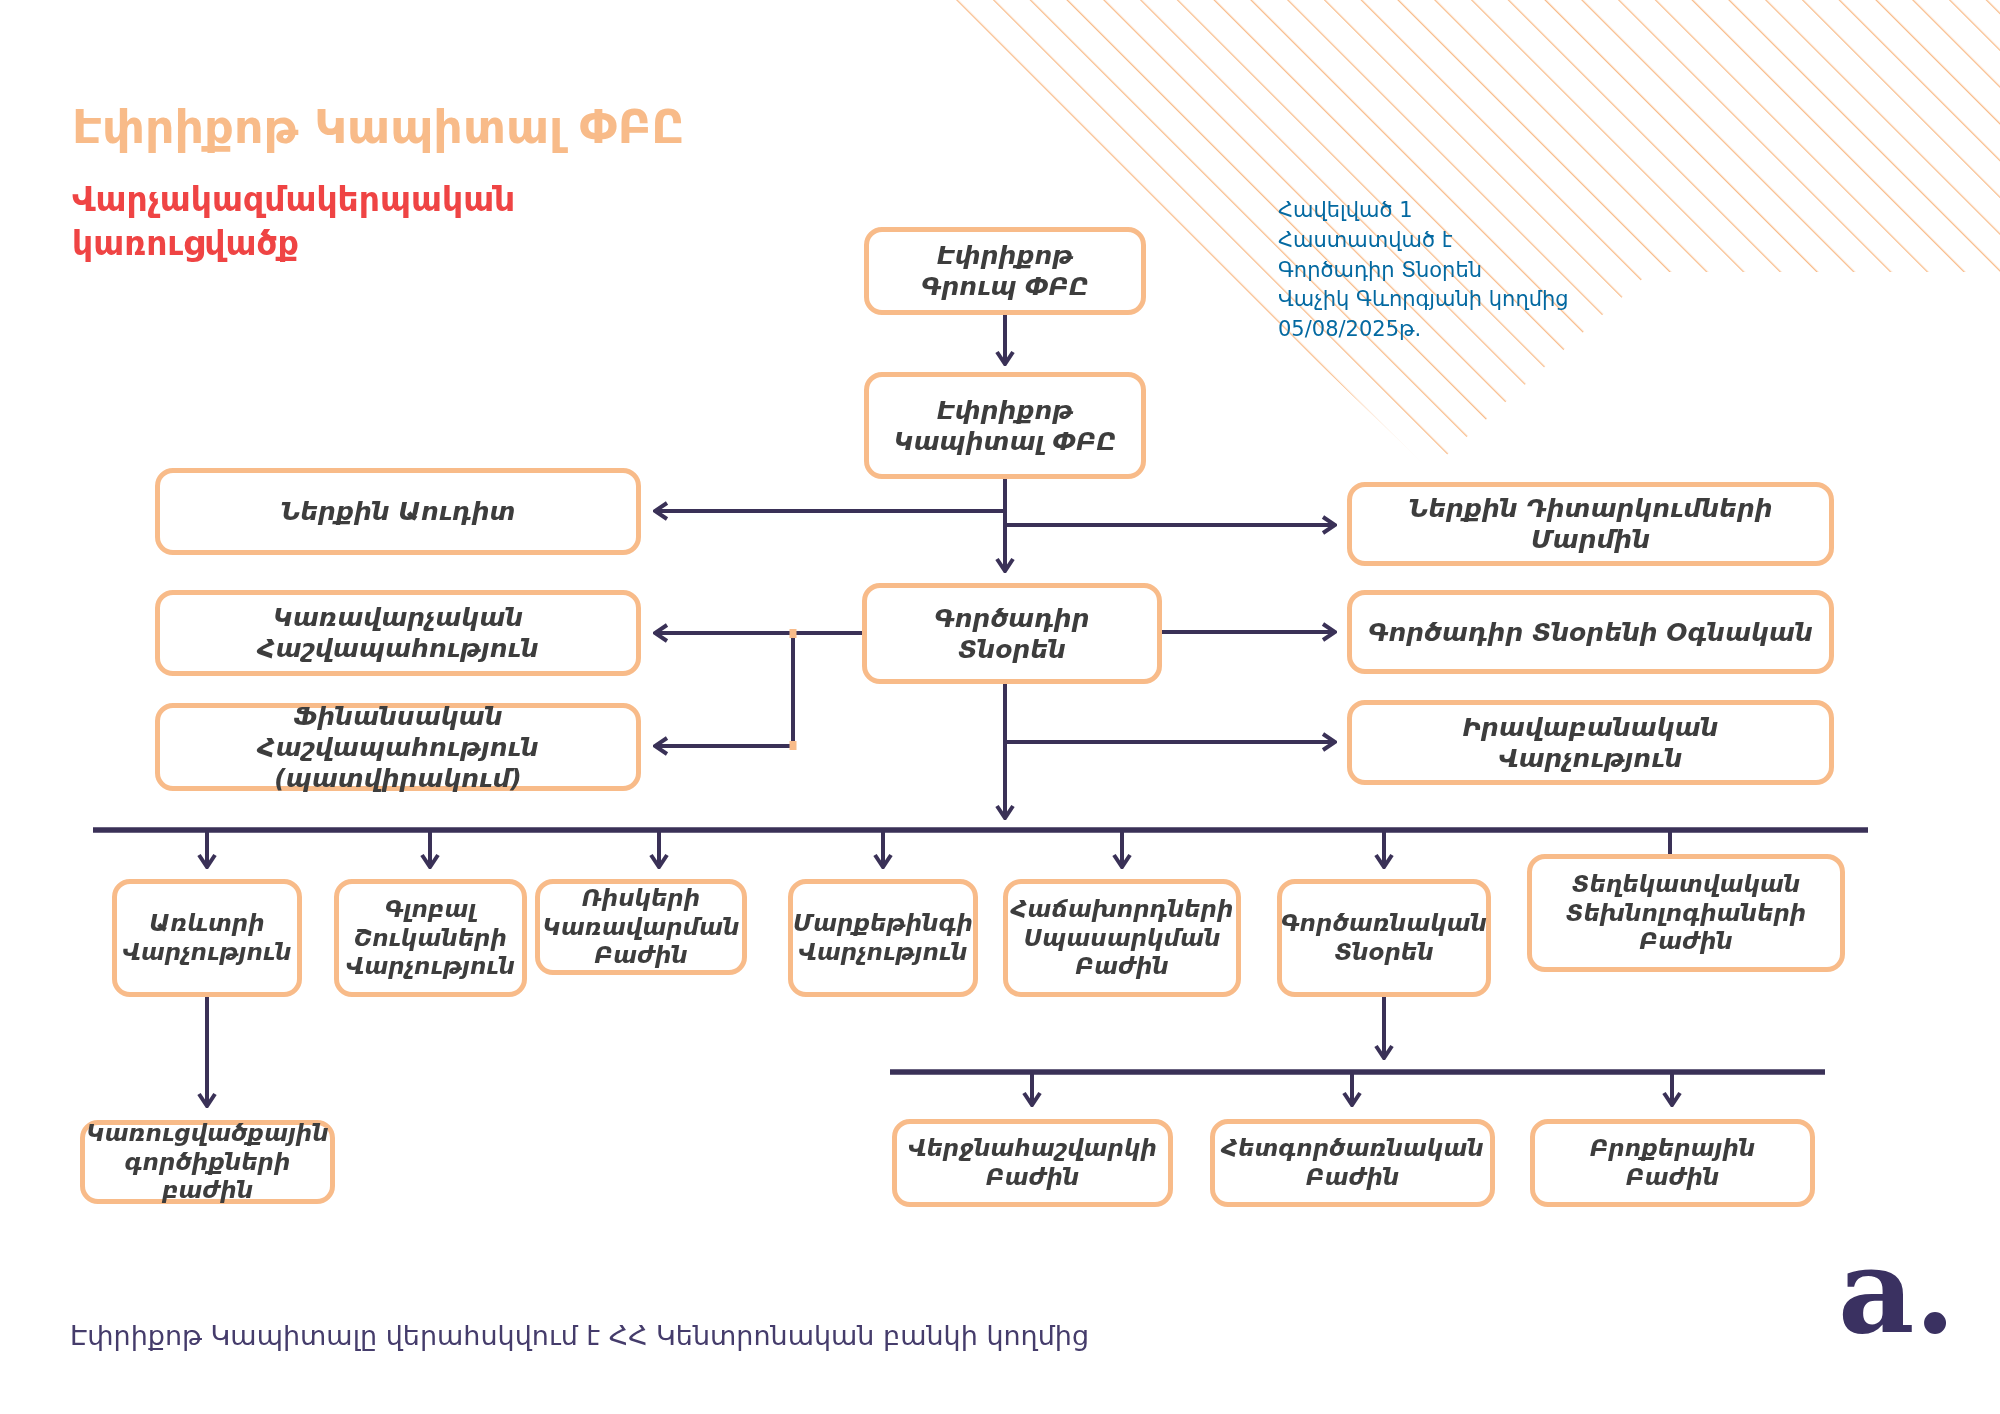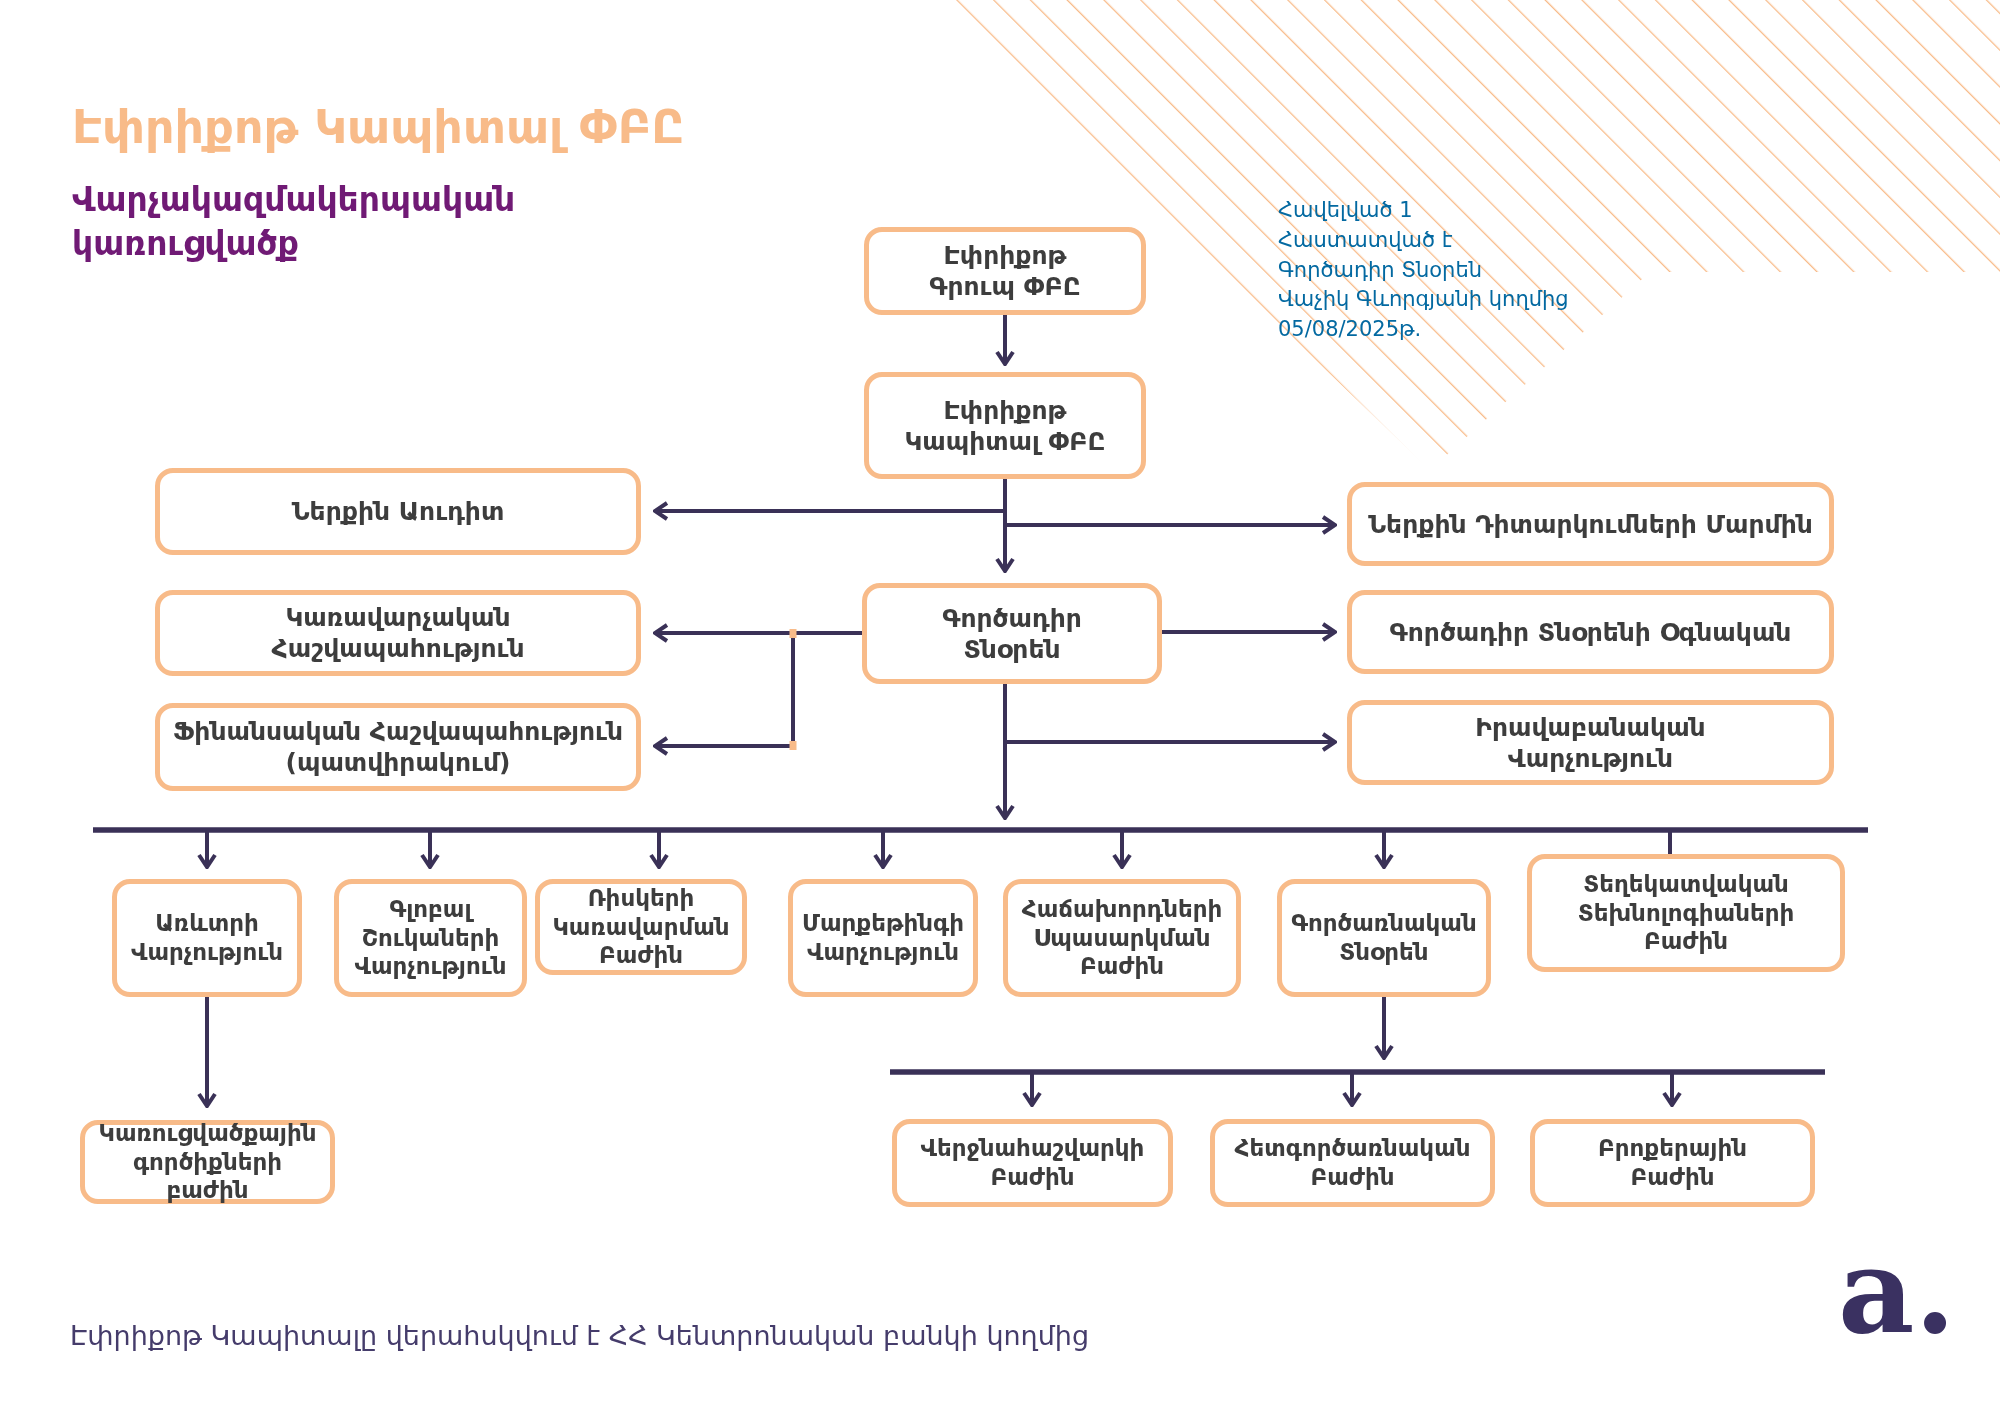--- a/index.html
+++ b/index.html
@@ -6,30 +6,30 @@
   .canvas{
     position:relative;width:2000px;height:1414px;background:#ffffff;overflow:hidden;
     font-family:"DejaVu Sans",sans-serif;
   }
   .layer{position:absolute;left:0;top:0;width:2000px;height:1414px;}
   .box{
     position:absolute;box-sizing:border-box;background:#ffffff;
     border:5px solid #F8BB89;border-radius:18px;
     display:flex;align-items:center;justify-content:center;
     text-align:center;color:#3D3D3D;font-weight:700;font-size:25px;line-height:1.24;
-    white-space:pre-line;z-index:2;
+    white-space:pre-line;z-index:2;font-style:italic;
   }
   .box.sm{font-size:23px;}
   .title{
     position:absolute;left:72px;top:100px;font-size:46px;font-weight:700;
     color:#F8BB89;z-index:3;
   }
   .subtitle{
     position:absolute;left:72px;top:178px;font-size:33px;font-weight:700;
-    color:#701a75;line-height:1.32;white-space:pre-line;z-index:3;
+    color:#ef4444;line-height:1.32;white-space:pre-line;z-index:3;
   }
   .note{
     position:absolute;left:1278px;top:196px;font-size:21px;font-weight:500;
     color:#0369a1;line-height:1.42;white-space:pre-line;z-index:3;
   }
   .footer{
     position:absolute;left:70px;top:1320px;font-size:27px;font-weight:500;
     color:#453C6B;z-index:3;
   }
   .logo{

